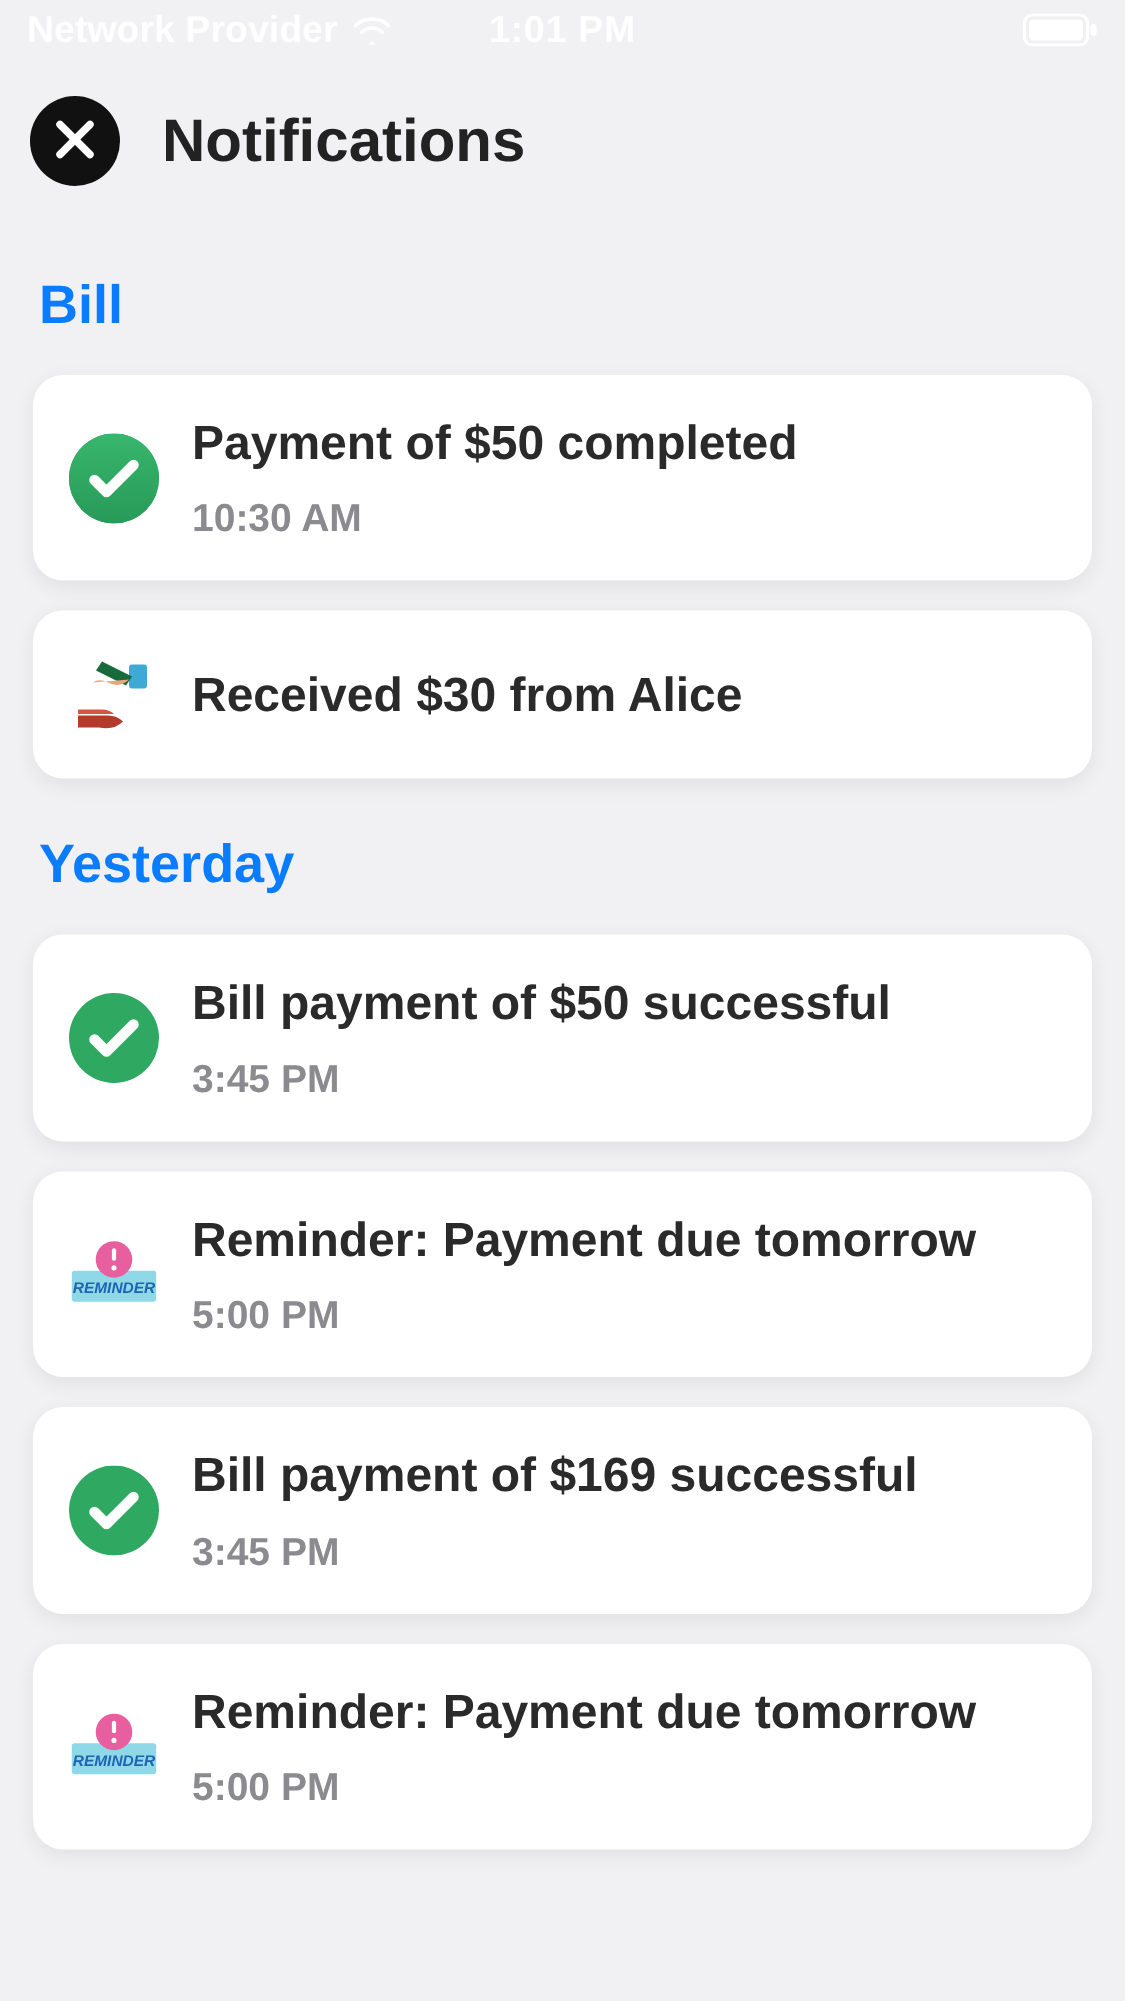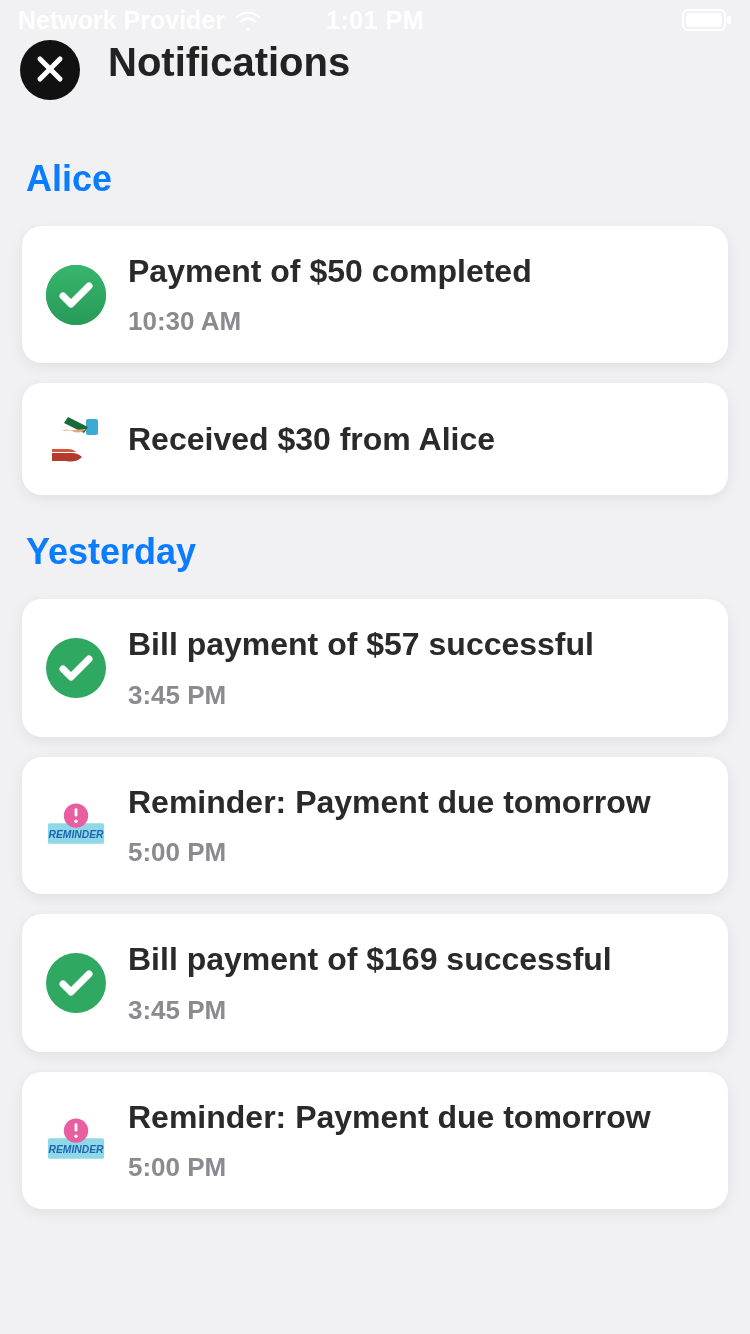--- a/index.html
+++ b/index.html
@@ -30,23 +30,24 @@
     position: absolute;
     left: 50%;
     transform: translateX(-50%);
     letter-spacing: 0.5px;
   }
   .status-right { display: flex; align-items: center; }
   .wifi-icon, .battery-icon { display: inline-flex; }
   
   .header {
     display: flex;
-    align-items: flex-start;
+    align-items: center;
     gap: 28px;
     padding: 40px 20px 0 20px;
+    margin-top: 24px;
   }
   .close-btn {
     width: 60px;
     height: 60px;
     border-radius: 50%;
     background: #111;
     display: flex;
     align-items: center;
     justify-content: center;
     border: none;
@@ -135,21 +136,21 @@
         <line x1="25" y1="5" x2="5" y2="25" stroke="white" stroke-width="5" stroke-linecap="round"></line>
       </svg>
     </span>
   </button>
   <div class="page-title">Notifications</div>
 </div>
 
 <div class="content">
 
   <div class="section">
-    <div class="section-title">Alice</div>
+    <div class="section-title">Bill</div>
 
     <div class="card">
       <div class="icon-slot">
         <svg width="60" height="60" viewBox="0 0 60 60">
           <circle cx="30" cy="30" r="30" fill="#2fa862"></circle>
           <circle cx="30" cy="30" r="30" fill="url(#g1)"></circle>
           <defs>
               <linearGradient id="g1" x1="0" y1="0" x2="0" y2="1">
                 <stop offset="0" stop-color="#38b66d"></stop>
                 <stop offset="1" stop-color="#279a57"></stop>
@@ -186,21 +187,21 @@
     <div class="section-title">Yesterday</div>
 
     <div class="card">
       <div class="icon-slot">
         <svg width="60" height="60" viewBox="0 0 60 60">
           <circle cx="30" cy="30" r="30" fill="#2fa862"></circle>
           <path d="M17 31 l8 8 l18 -18" stroke="white" stroke-width="7" fill="none" stroke-linecap="round" stroke-linejoin="round"></path>
         </svg>
       </div>
       <div class="card-text">
-        <div class="card-title">Bill payment of $57 successful</div>
+        <div class="card-title">Bill payment of $50 successful</div>
         <div class="card-time">3:45 PM</div>
       </div>
     </div>
 
     <div class="card">
       <div class="icon-slot">
         <svg width="64" height="60" viewBox="0 0 64 60">
           <rect x="2" y="28" width="60" height="22" rx="2" fill="#8fd8e8"></rect>
           <text x="32" y="44" text-anchor="middle" font-size="11" font-weight="800" fill="#1f64b3" font-family="Arial">REMINDER</text>
           <circle cx="32" cy="20" r="13" fill="#e85fa0"></circle>

